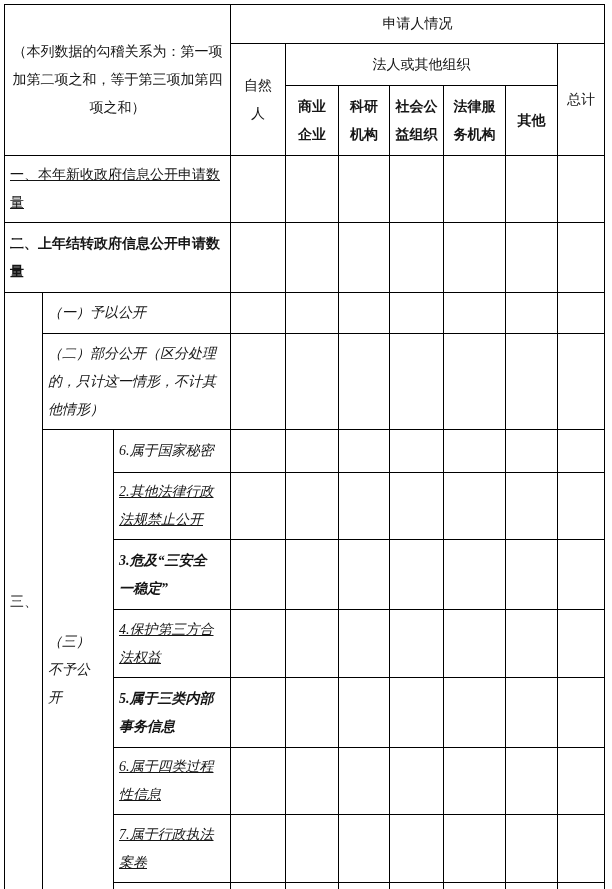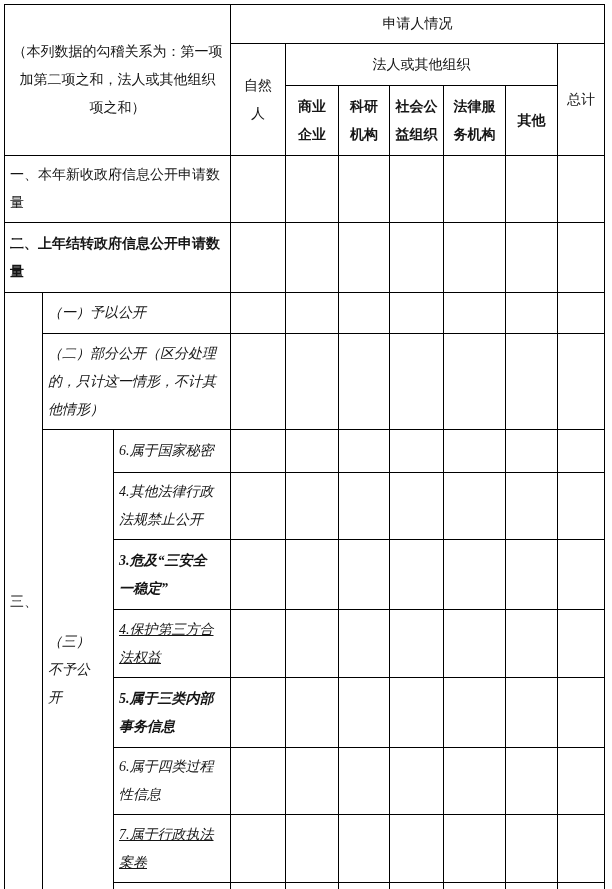--- a/index.html
+++ b/index.html
@@ -46,21 +46,21 @@
   td.l2cell {
     vertical-align: middle;
     text-align: left;
     padding-left: 7px;
     padding-top: 32px;
   }
   td.dc { padding: 0; }
   tr.h39 { height: 39px; }
   tr.h42 { height: 42px; }
   tr.h70 { height: 70px; font-weight: bold; }
-  tr.h67 { height: 67px; }
+  tr.h67 { height: 67px; text-decoration: underline; }
   tr.h41 { height: 41px; }
   tr.h96 { height: 96px; margin-left: 21px; }
   tr.h43 { height: 43px; }
   tr.h68 { height: 68px; text-decoration: underline; }
   tr.h28 { height: 28px; }
 </style>
 </head>
 <body>
 
 <div class="page">
@@ -74,21 +74,21 @@
         <col style="width:51px">
       <col style="width:54px">
         <col style="width:62px">
         <col style="width:52px">
       <col style="width:47px">
     </colgroup>
 
     <tbody>
         <tr class="h39">
       <td class="center" colspan="3" rowspan="3">（本列数据的勾稽关系为：第一项
-加第二项之和，法人或其他组织
+加第二项之和，等于第三项加第四
 项之和）</td>
       <td class="center" colspan="7">申请人情况</td>
     </tr>
 
     <tr class="h42">
       <td class="center" rowspan="2">自然
 人</td>
       <td class="center" colspan="5">法人或其他组织</td>
       <td class="center" rowspan="2">总计</td>
     </tr>
@@ -162,21 +162,21 @@
       <td class="dc"></td>
           <td class="dc"></td>
           <td class="dc"></td>
           <td class="dc"></td>
           <td class="dc"></td>
           <td class="dc"></td>
           <td class="dc"></td>
     </tr>
 
     <tr class="h67">
-      <td class="lbl kai">4.其他法律行政
+      <td class="lbl kai">2.其他法律行政
 法规禁止公开</td>
       <td class="dc"></td>
           <td class="dc"></td>
           <td class="dc"></td>
           <td class="dc"></td>
           <td class="dc"></td>
           <td class="dc"></td>
           <td class="dc"></td>
     </tr>
 

